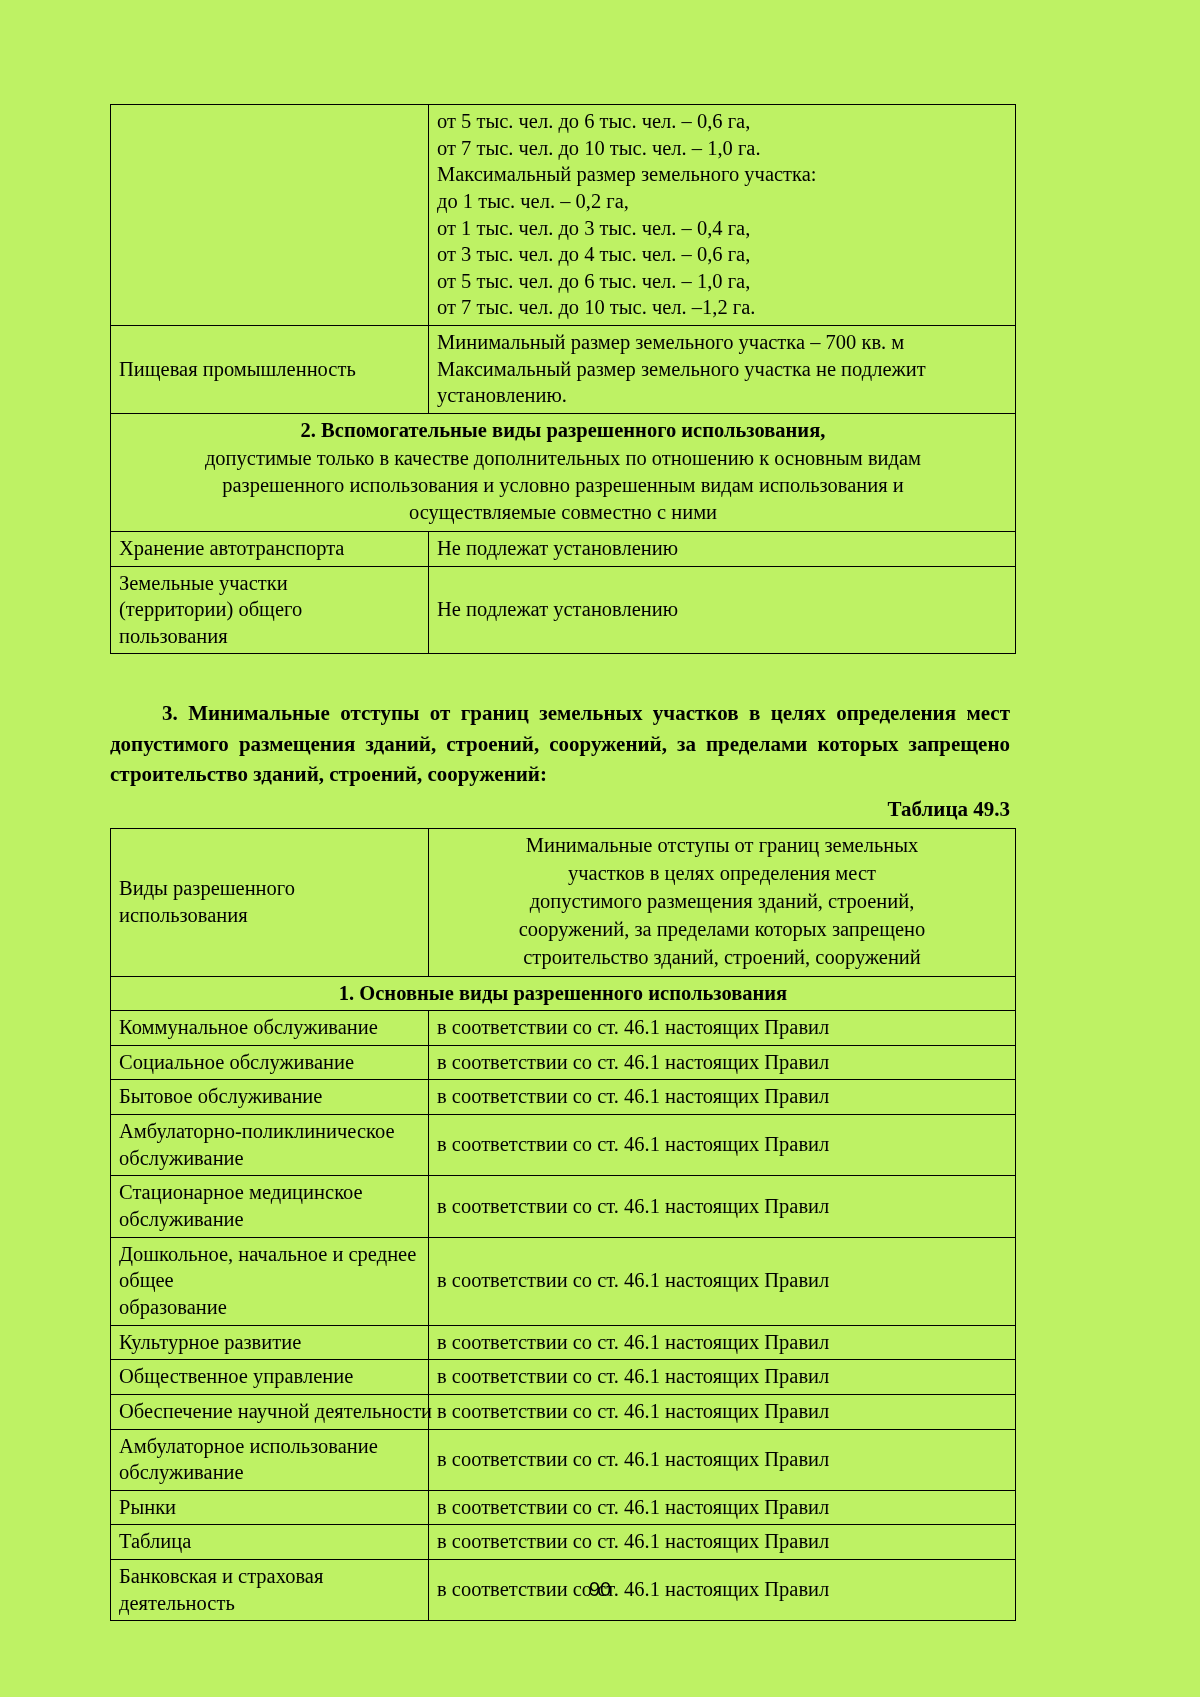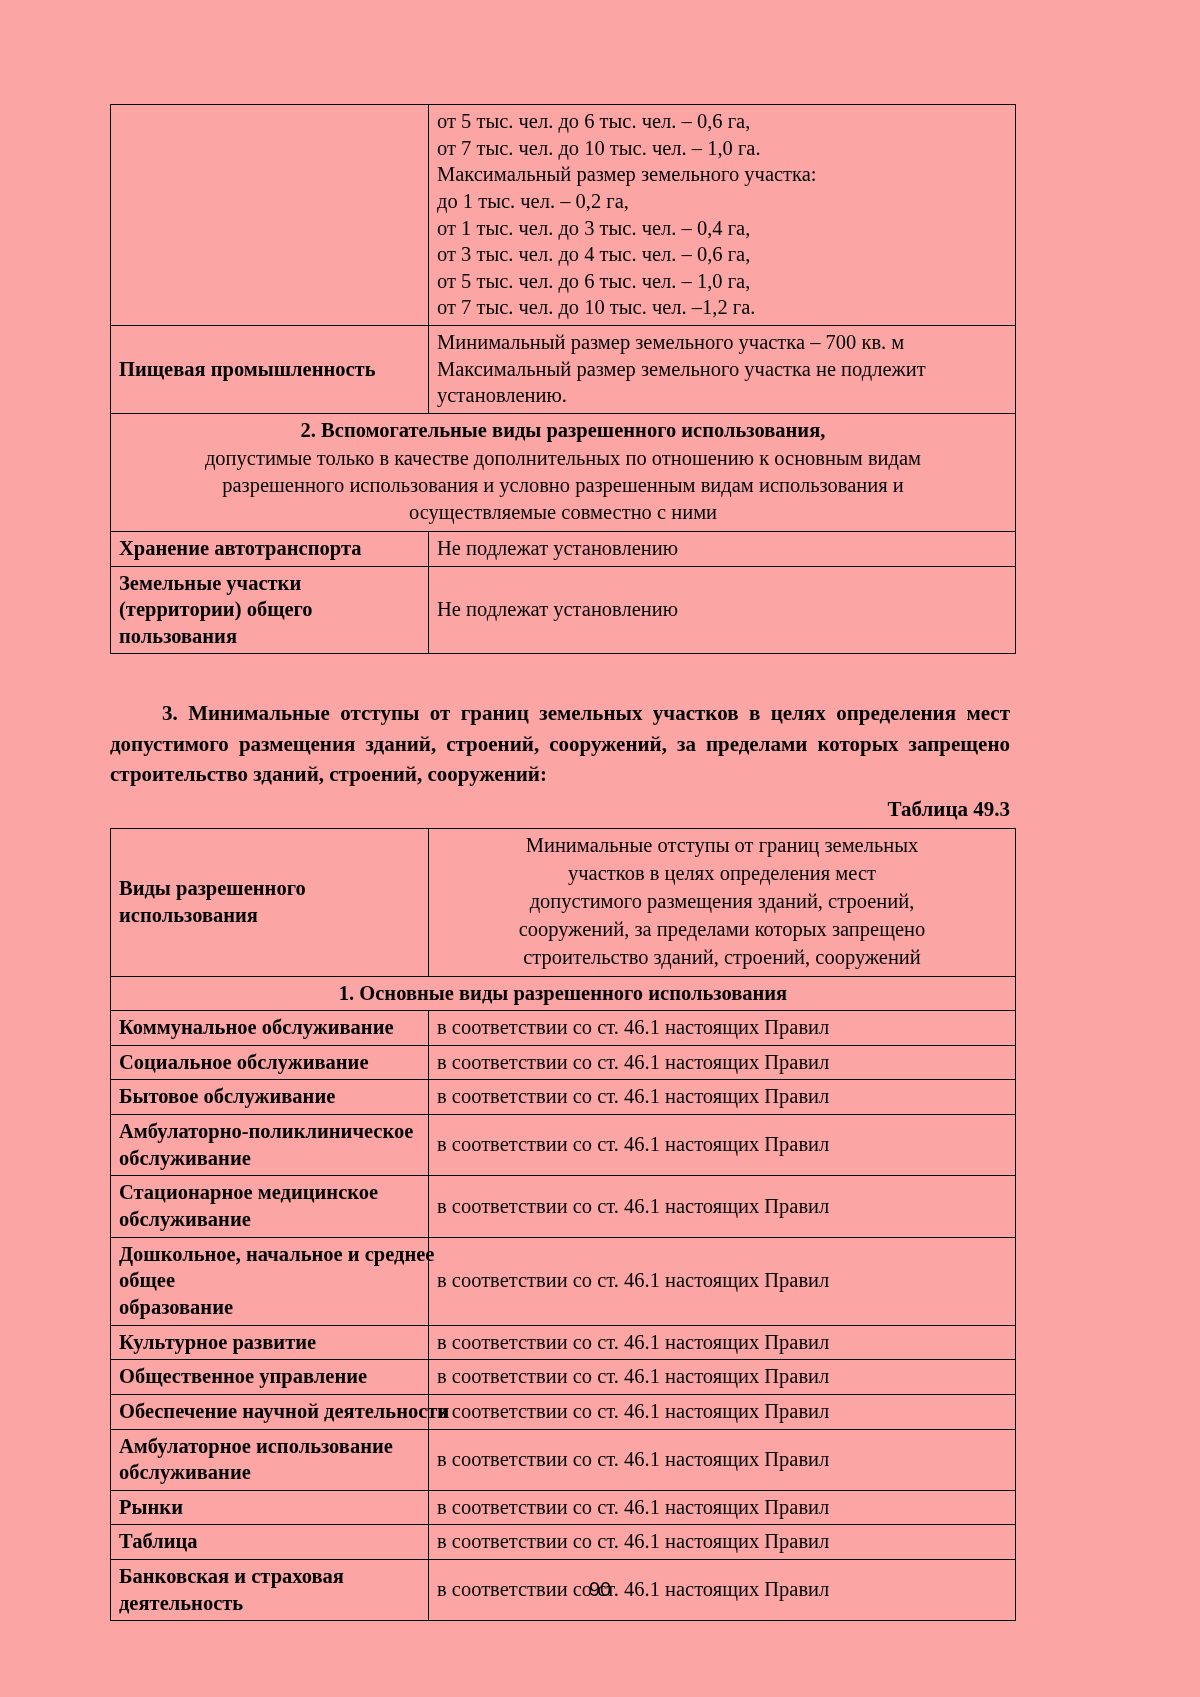--- a/index.html
+++ b/index.html
@@ -9,21 +9,21 @@
   }
   body {
     font-family: "Liberation Serif", "DejaVu Serif", serif;
     color: #000000;
   }
   .page {
     position: relative;
     width: 1200px;
     height: 1697px;
     margin: 0 auto;
-    background: #fca5a5;
+    background: #bef264;
     box-sizing: border-box;
     padding: 104px 110px 0 110px;
   }
   .content {
     width: 900px;
   }
 
   
   table.doc-table {
     width: 900px;
@@ -31,21 +31,21 @@
     table-layout: fixed;
     font-size: 20.5px;
     line-height: 1.30;
   }
   table.doc-table td {
     border: 1.6px solid #000000;
     padding: 3px 8px 4px 8px;
     vertical-align: middle;
     font-size: 20.5px;
   }
-  .col-left  { width: 318px; font-weight: bold; }
+  .col-left  { width: 318px; }
   .col-right { width: 587px; }
 
   td.top-align { vertical-align: top; }
   td.mid-align { vertical-align: middle; }
 
   .cellline { display: block; white-space: nowrap; }
 
   
   td.section-banner {
     text-align: center;

